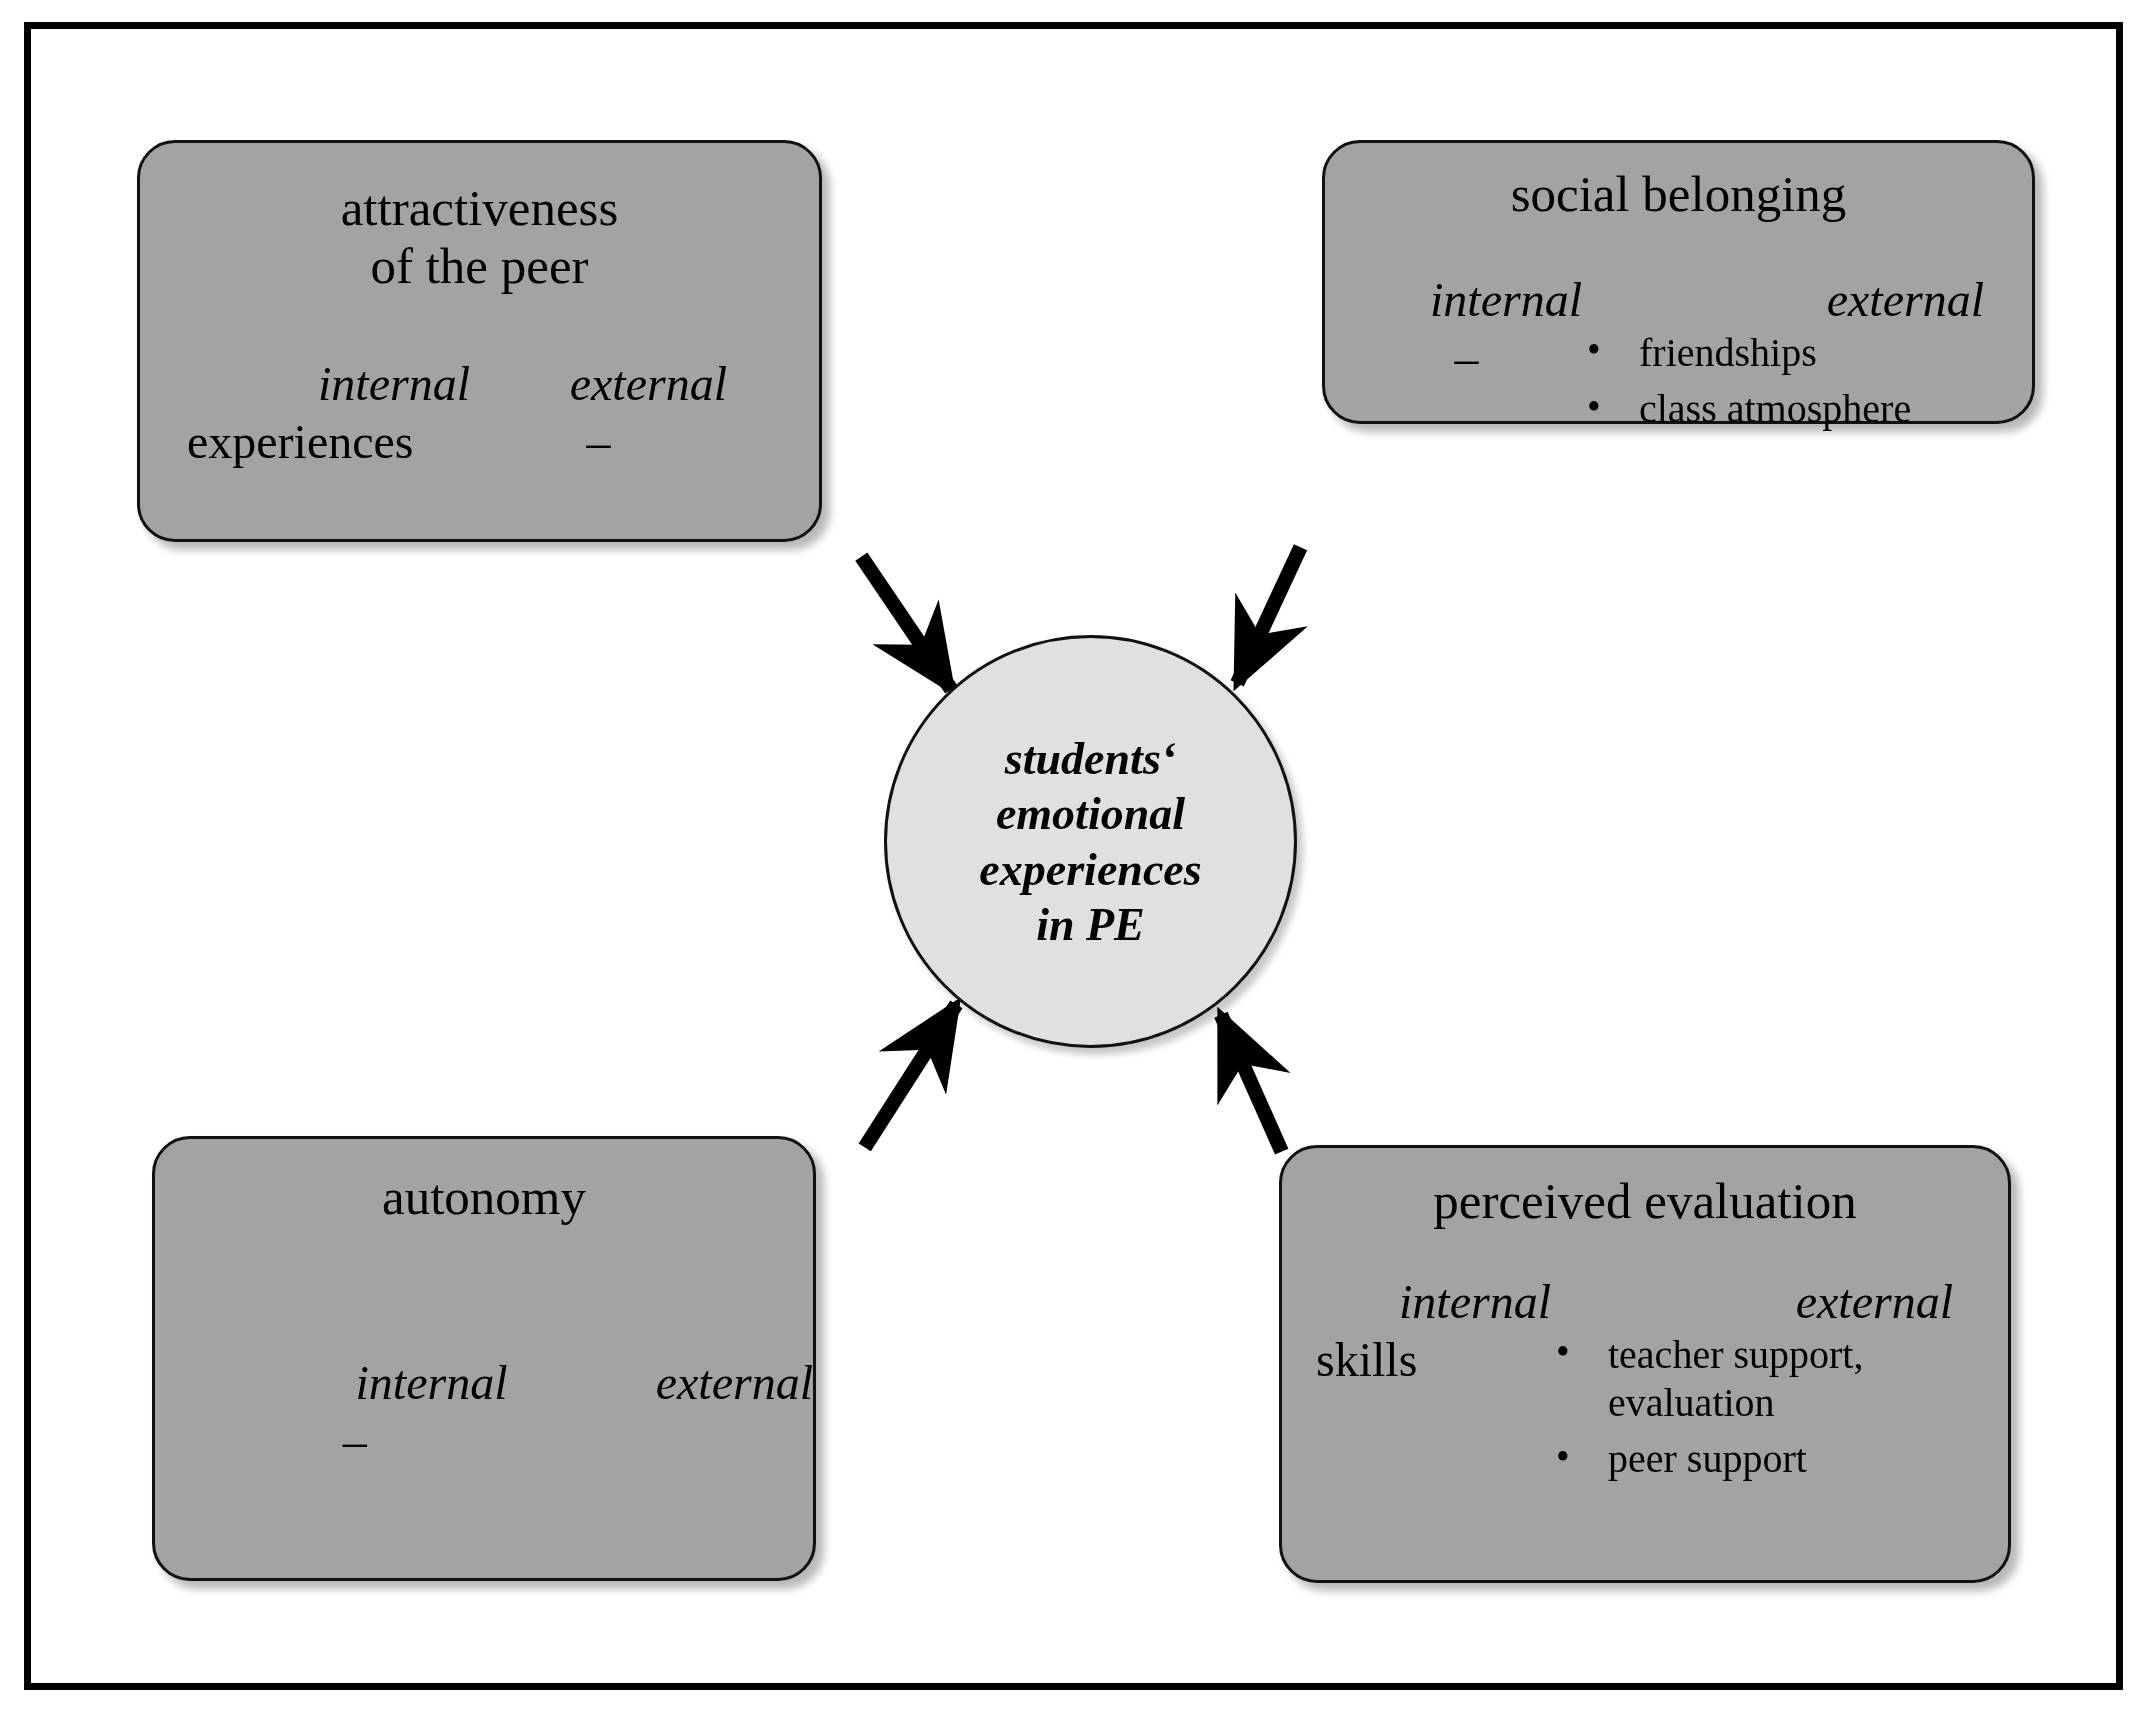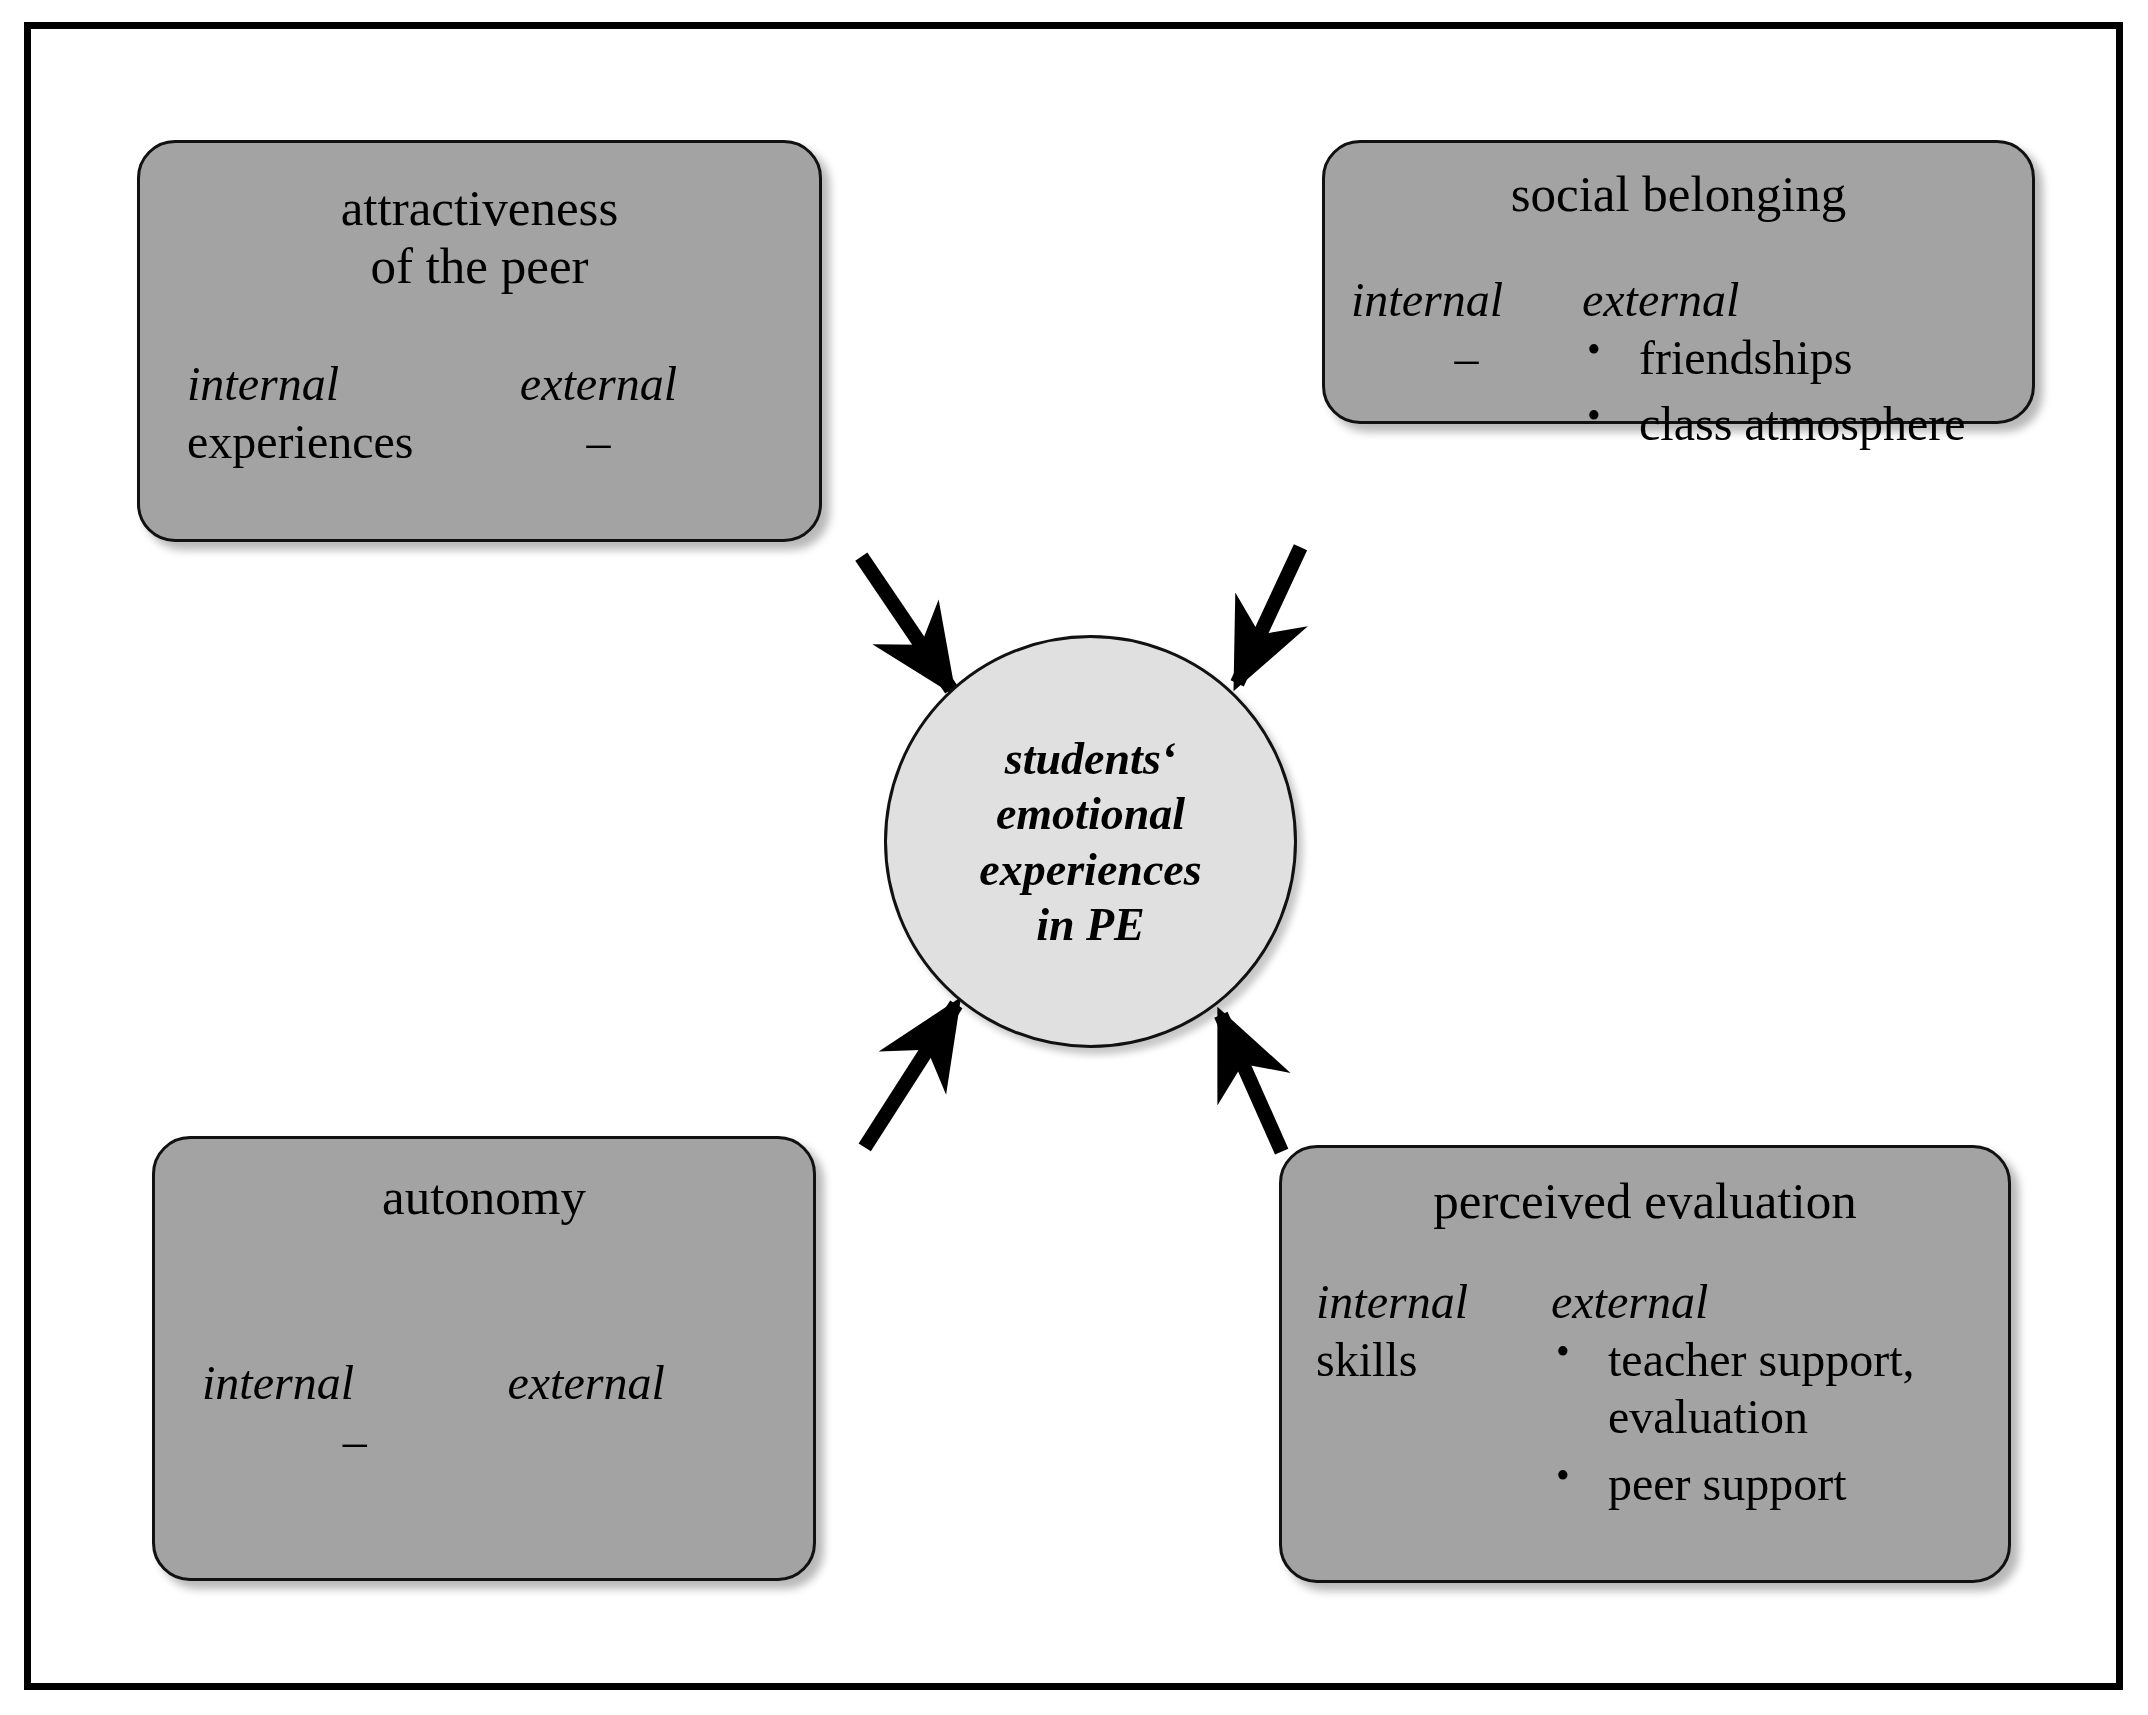--- a/index.html
+++ b/index.html
@@ -62,40 +62,41 @@
   .col {
     display: flex;
     flex-direction: column;
   }
   .col-head {
     font-style: italic;
     font-size: 48px;
     line-height: 1.2;
     color: #000000;
     white-space: nowrap;
+    text-align: right;
   }
   .col-body {
     font-size: 48px;
     line-height: 1.22;
     color: #000000;
   }
   .dash {
     text-align: center;
     font-size: 48px;
     line-height: 1.2;
   }
   ul.bullets {
     list-style: none;
     margin: 0;
     padding: 0;
   }
   ul.bullets li {
     position: relative;
     padding-left: 57px;
-    font-size: 48px;
+    font-size: 40px;
     line-height: 1.2;
     margin-bottom: 8.6px;
   }
   ul.bullets li::before {
     content: "\2022";
     position: absolute;
     left: 5.1px;
     top: -1.7px;
     font-size: 39px;
   }

